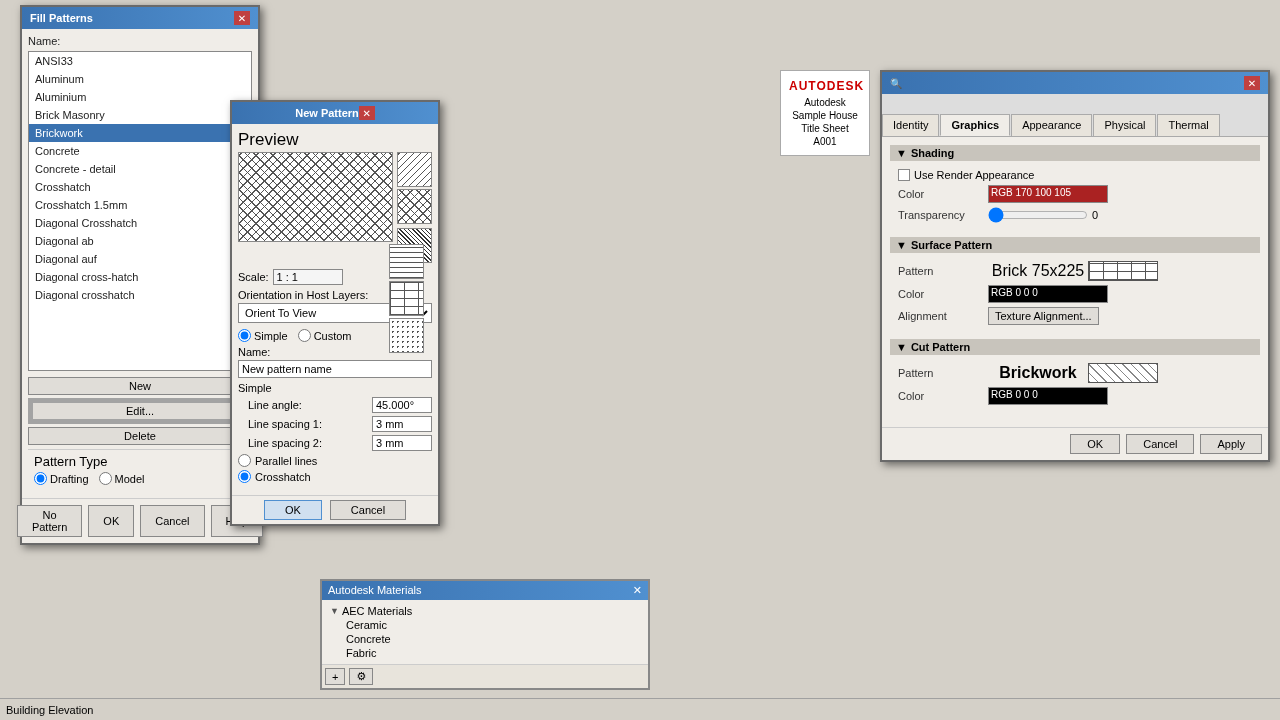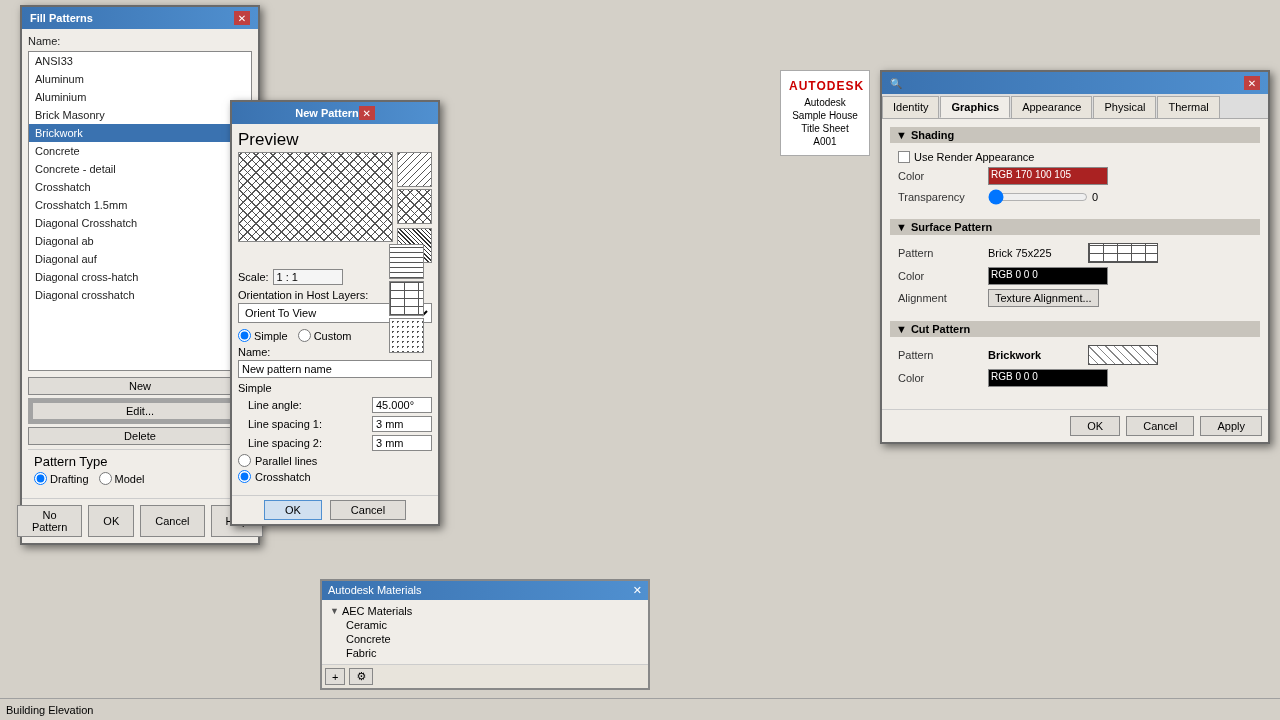--- a/index.html
+++ b/index.html
@@ -185,21 +185,21 @@
       padding: 4px 8px;
       display: flex;
       justify-content: space-between;
       align-items: center;
       font-size: 11px;
     }
     .rp-tabs {
       display: flex;
       background: #ddd;
       border-bottom: 1px solid #aaa;
-      padding-top: 2px;
+      padding-top: 20px;
     }
     .rp-tab {
       padding: 4px 10px;
       font-size: 11px;
       cursor: pointer;
       border: 1px solid #aaa;
       border-bottom: none;
       background: #e8e4dc;
       margin-right: 1px;
     }
@@ -241,21 +241,22 @@
 
     .pattern-row {
       display: flex;
       align-items: center;
       margin-bottom: 4px;
       font-size: 11px;
     }
     .pattern-label { width: 90px; color: #333; }
     .pattern-name-display {
       width: 100px;
-      font-size: 11px;
+      font-size: 16px;
+      text-align: center;
     }
     .pattern-preview {
       width: 70px;
       height: 20px;
       border: 1px solid #555;
       background: white;
       display: inline-block;
       overflow: hidden;
     }
 

